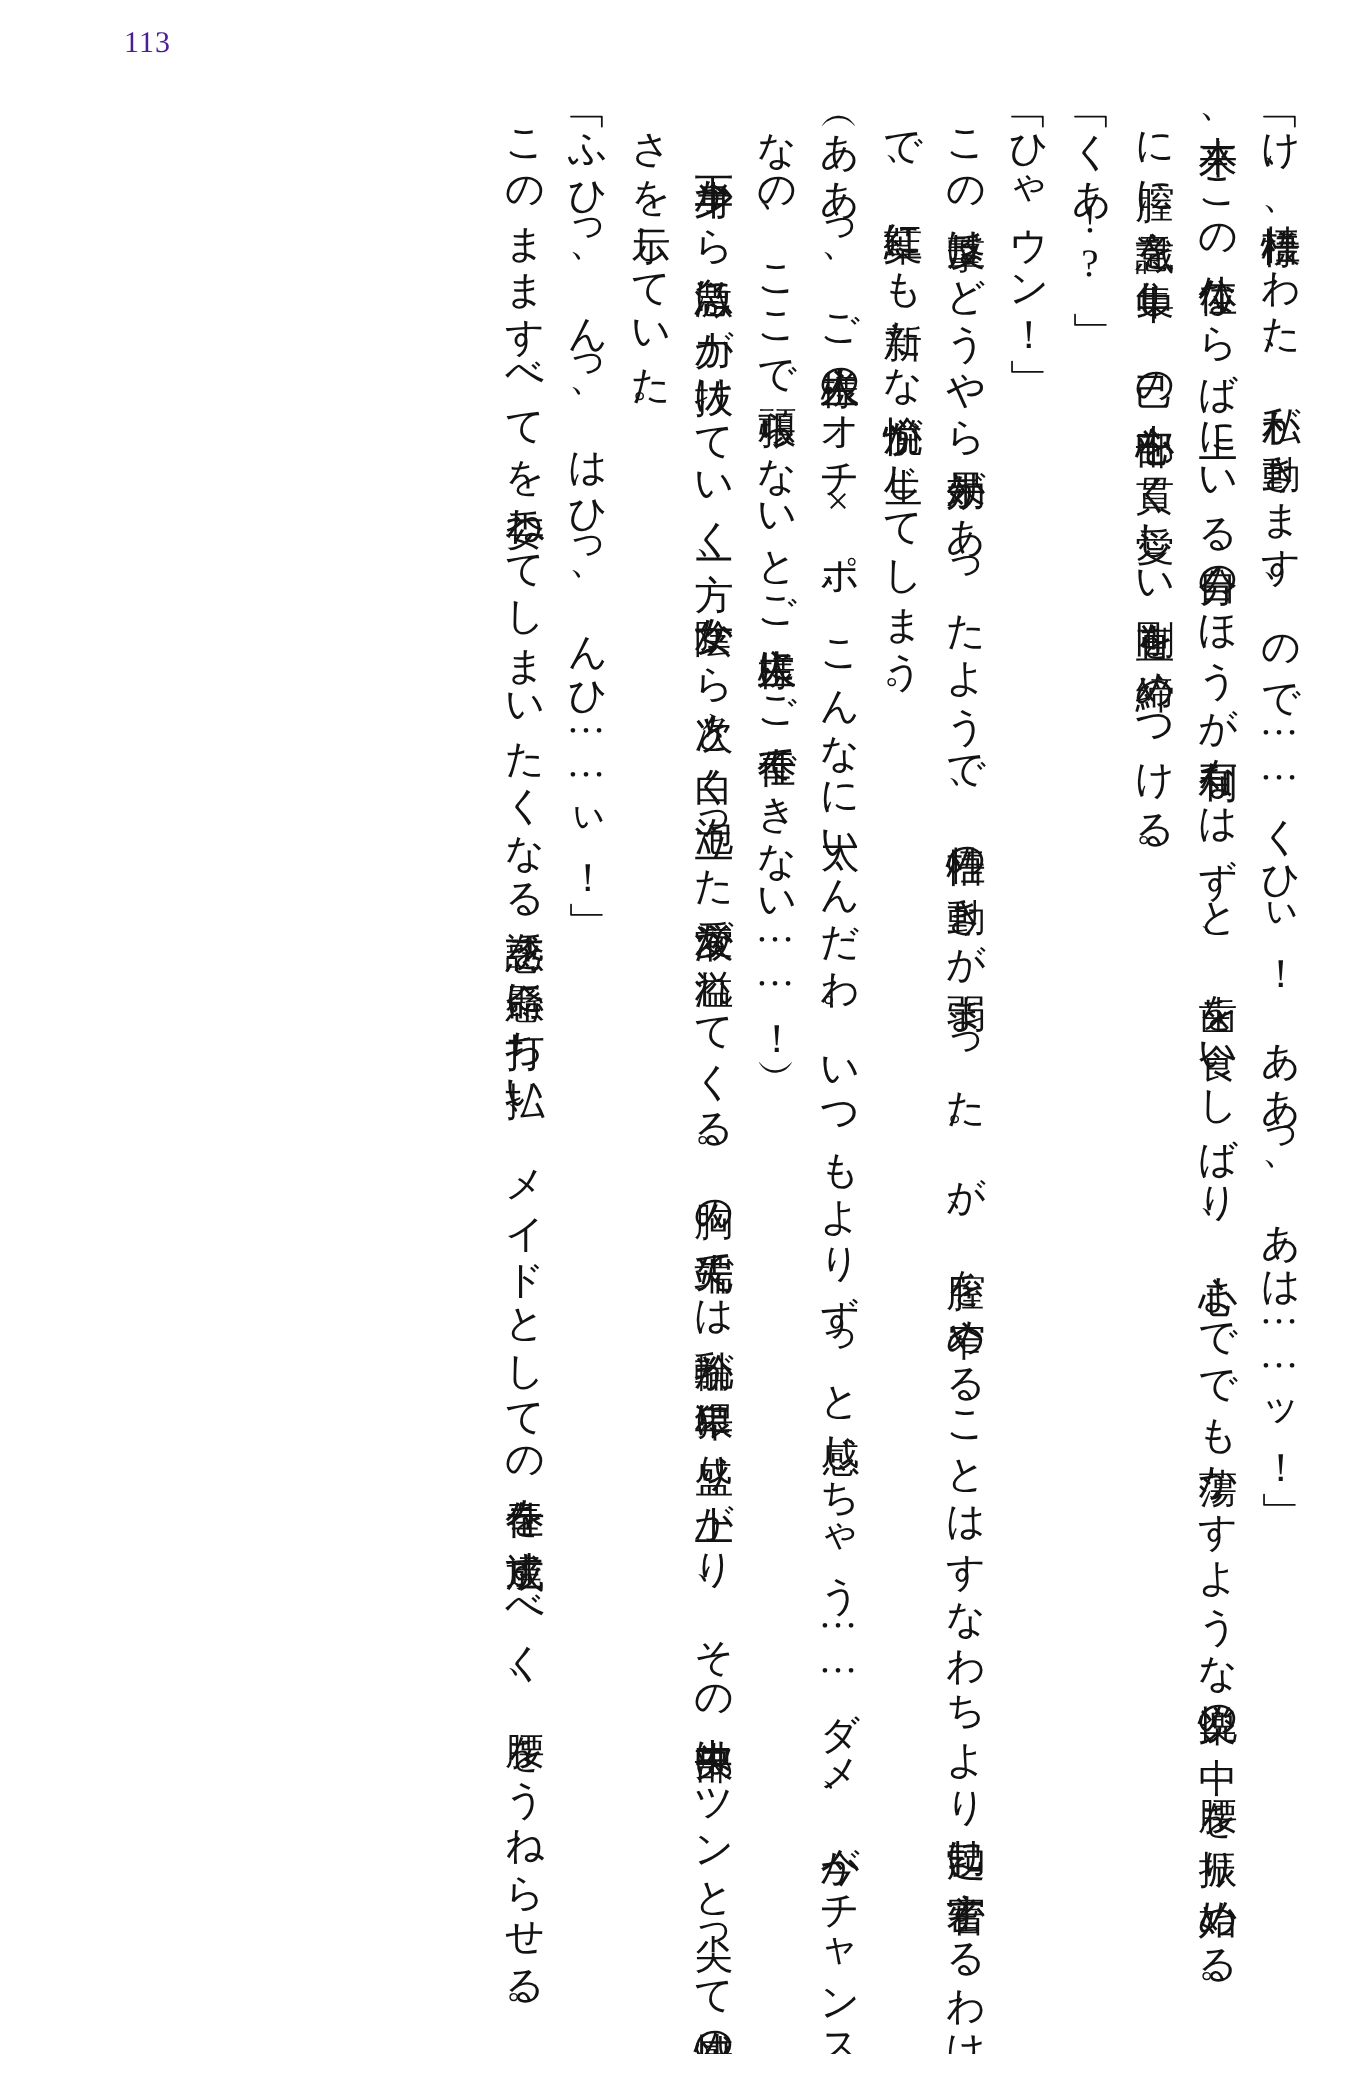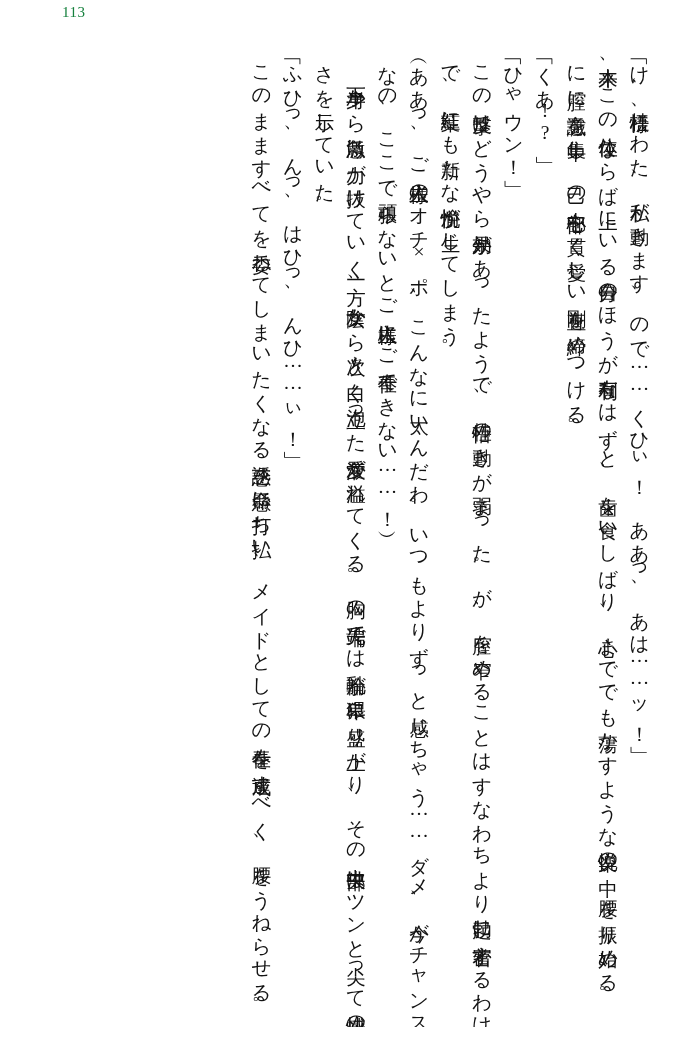--- a/index.html
+++ b/index.html
@@ -15,25 +15,25 @@
     overflow: hidden;
   }
   .page {
     position: relative;
     width: 683px;
     height: 1050px;
     background: #ffffff;
   }
   .page-number {
     position: absolute;
-    top: 4px;
+    top: 14px;
     left: 62px;
     font-size: 15px;
     letter-spacing: 0.5px;
-    color: #15803d;
+    color: #4c1d95;
     font-family: "Liberation Serif", "DejaVu Serif", serif;
   }
   .text-body {
     position: absolute;
     top: 52px;
     left: 30px;
     width: 625px;
     height: 975px;
     writing-mode: vertical-rl;
     text-orientation: upright;

